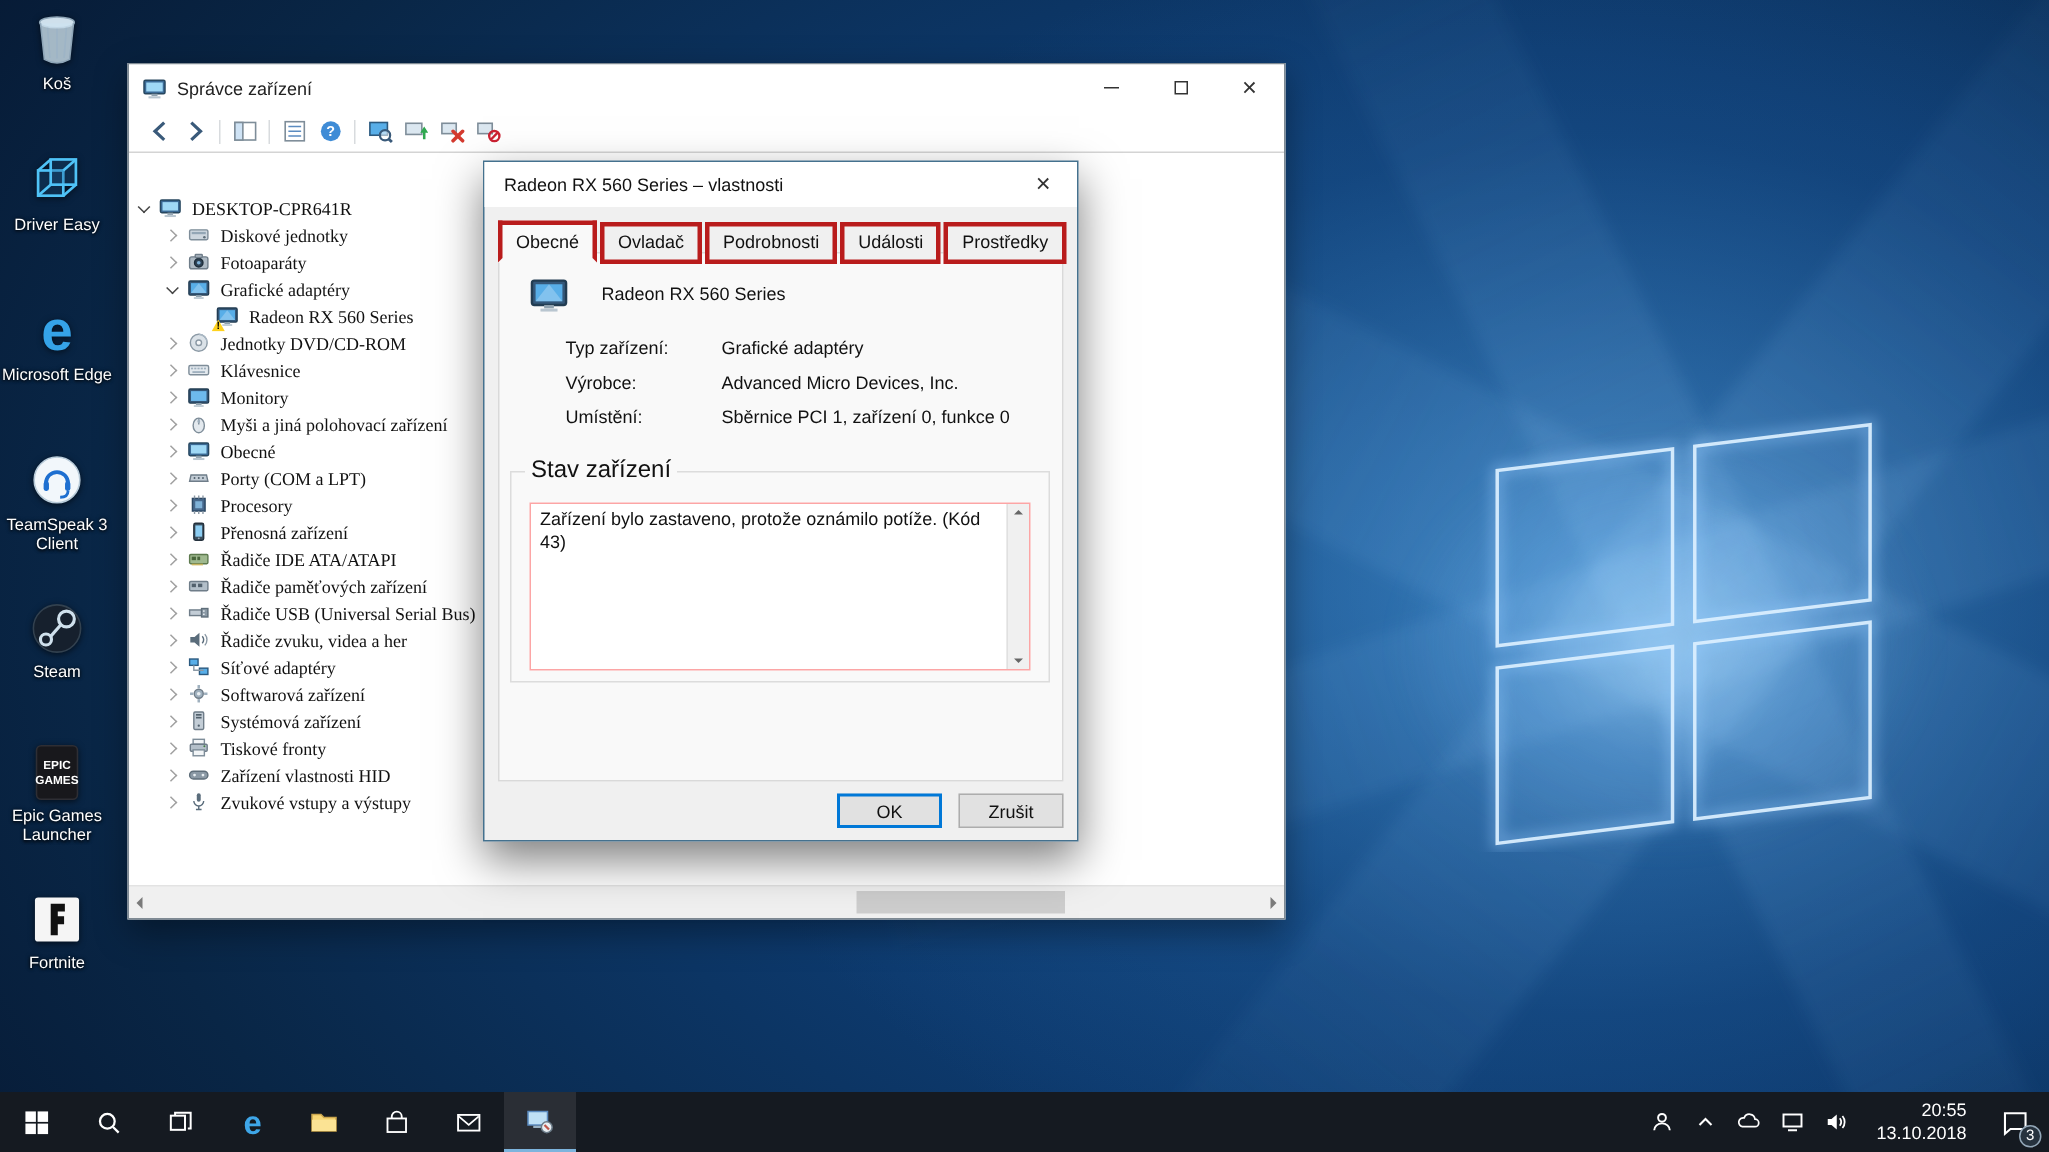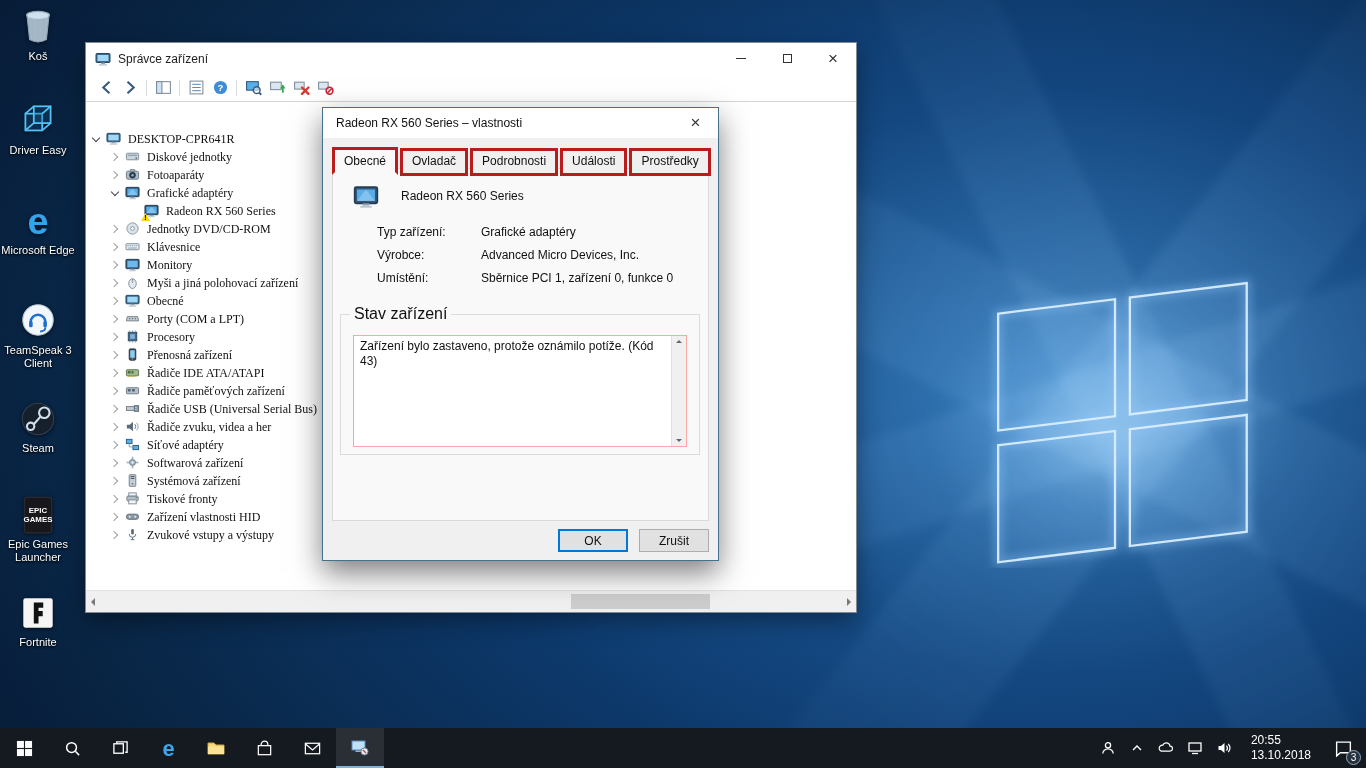--- a/index.html
+++ b/index.html
@@ -97,21 +97,21 @@
   
   .taskbar { position:absolute; left:0; right:0; bottom:0; height:40px; background:#151a21; display:flex; align-items:stretch; z-index:50; }
   .tb-left { display:flex; align-items:stretch; }
   .tb-btn { width:48px; display:flex; align-items:center; justify-content:center; }
   .tb-btn svg { display:block; }
   .tb-btn.active { background:rgba(255,255,255,.09); box-shadow:inset 0 -2px 0 #7db4dd; }
   .tb-right { margin-left:auto; display:flex; align-items:center; }
   .tray { display:flex; align-items:center; gap:11px; padding:0 9px; }
   .tray-btn { display:flex; align-items:center; justify-content:center; width:18px; height:40px; }
   .tray-btn svg { width:16px; height:16px; display:block; }
-  .clock { text-align:left; color:#fff; font-size:12px; line-height:15px; padding:0 9px; }
+  .clock { text-align:right; color:#fff; font-size:12px; line-height:15px; padding:0 9px; }
   .action-center { width:46px; height:40px; position:relative; display:flex; align-items:center; justify-content:center; }
   .action-center svg { width:19px; height:19px; }
   .badge { position:absolute; right:5px; bottom:3px; min-width:15px; height:15px; border-radius:50%;
     background:#26323e; color:#fff; font-size:10px; line-height:14px; text-align:center;
     border:1px solid #93a7b8; }
 </style>
 </head>
 <body>
 
 <div class="wallpaper">

